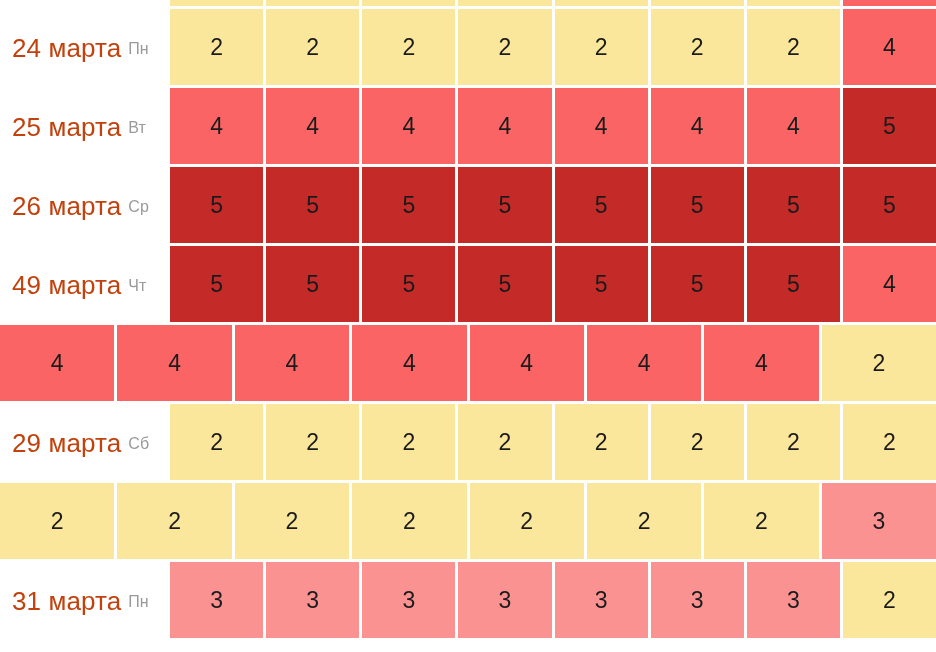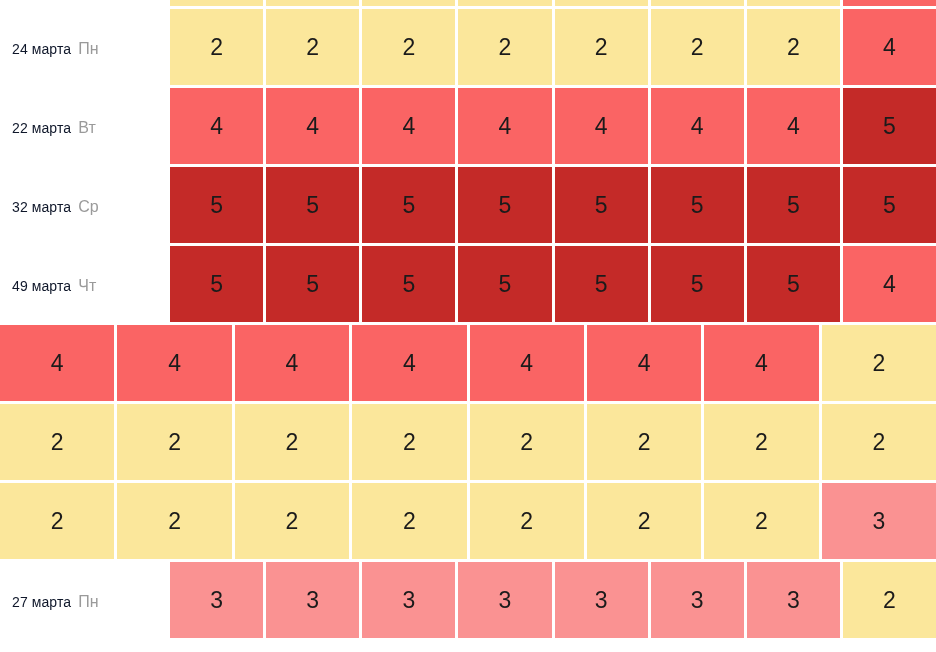--- a/index.html
+++ b/index.html
@@ -41,22 +41,22 @@
     box-sizing: border-box;
     display: flex;
     align-items: center;
     justify-content: flex-start;
     padding-left: 12px;
     white-space: nowrap;
     background: #ffffff;
   }
 
   .row-label .date {
-    font-size: 14px;
-    color: #0f172a;
+    font-size: 26px;
+    color: #c2410c;
     letter-spacing: 0.1px;
   }
 
   .row-label .dow {
     font-size: 16px;
     color: #9a9a9a;
     margin-left: 7px;
     letter-spacing: 0.1px;
   }
 
@@ -109,37 +109,37 @@
           <div class="cell" style="background-color: rgb(251, 231, 155);">2</div>
           <div class="cell" style="background-color: rgb(251, 231, 155);">2</div>
           <div class="cell" style="background-color: rgb(251, 231, 155);">2</div>
           <div class="cell" style="background-color: rgb(251, 231, 155);">2</div>
           <div class="cell" style="background-color: rgb(251, 231, 155);">2</div>
           <div class="cell" style="background-color: rgb(250, 100, 100);">4</div>
         </div>
       </div>
       <div class="row">
         <div class="row-label">
-          <span class="date">22 марта</span>
+          <span class="date">25 марта</span>
           <span class="dow">Вт</span>
         </div>
         <div class="cells">
           <div class="cell" style="background-color: rgb(250, 100, 100);">4</div>
           <div class="cell" style="background-color: rgb(250, 100, 100);">4</div>
           <div class="cell" style="background-color: rgb(250, 100, 100);">4</div>
           <div class="cell" style="background-color: rgb(250, 100, 100);">4</div>
           <div class="cell" style="background-color: rgb(250, 100, 100);">4</div>
           <div class="cell" style="background-color: rgb(250, 100, 100);">4</div>
           <div class="cell" style="background-color: rgb(250, 100, 100);">4</div>
           <div class="cell" style="background-color: rgb(196, 42, 40);">5</div>
         </div>
       </div>
       <div class="row">
         <div class="row-label">
-          <span class="date">32 марта</span>
+          <span class="date">26 марта</span>
           <span class="dow">Ср</span>
         </div>
         <div class="cells">
           <div class="cell" style="background-color: rgb(196, 42, 40);">5</div>
           <div class="cell" style="background-color: rgb(196, 42, 40);">5</div>
           <div class="cell" style="background-color: rgb(196, 42, 40);">5</div>
           <div class="cell" style="background-color: rgb(196, 42, 40);">5</div>
           <div class="cell" style="background-color: rgb(196, 42, 40);">5</div>
           <div class="cell" style="background-color: rgb(196, 42, 40);">5</div>
           <div class="cell" style="background-color: rgb(196, 42, 40);">5</div>
@@ -168,46 +168,50 @@
           <div class="cell" style="background-color: rgb(250, 100, 100);">4</div>
           <div class="cell" style="background-color: rgb(250, 100, 100);">4</div>
           <div class="cell" style="background-color: rgb(250, 100, 100);">4</div>
           <div class="cell" style="background-color: rgb(250, 100, 100);">4</div>
           <div class="cell" style="background-color: rgb(250, 100, 100);">4</div>
           <div class="cell" style="background-color: rgb(250, 100, 100);">4</div>
           <div class="cell" style="background-color: rgb(251, 231, 155);">2</div>
         </div>
       </div>
       <div class="row">
-        <div class="cells">
-          <div class="cell" style="background-color: rgb(251, 231, 155);">2</div>
-          <div class="cell" style="background-color: rgb(251, 231, 155);">2</div>
-          <div class="cell" style="background-color: rgb(251, 231, 155);">2</div>
-          <div class="cell" style="background-color: rgb(251, 231, 155);">2</div>
-          <div class="cell" style="background-color: rgb(251, 231, 155);">2</div>
-          <div class="cell" style="background-color: rgb(251, 231, 155);">2</div>
-          <div class="cell" style="background-color: rgb(251, 231, 155);">2</div>
-          <div class="cell" style="background-color: rgb(251, 231, 155);">2</div>
-        </div>
-      </div>
-      <div class="row">
-        <div class="cells">
-          <div class="cell" style="background-color: rgb(251, 231, 155);">2</div>
-          <div class="cell" style="background-color: rgb(251, 231, 155);">2</div>
-          <div class="cell" style="background-color: rgb(251, 231, 155);">2</div>
-          <div class="cell" style="background-color: rgb(251, 231, 155);">2</div>
-          <div class="cell" style="background-color: rgb(251, 231, 155);">2</div>
-          <div class="cell" style="background-color: rgb(251, 231, 155);">2</div>
-          <div class="cell" style="background-color: rgb(251, 231, 155);">2</div>
-          <div class="cell" style="background-color: rgb(250, 146, 146);">3</div>
-        </div>
-      </div>
-      <div class="row">
-        <div class="row-label">
-          <span class="date">27 марта</span>
+        <div class="row-label">
+          <span class="date">29 марта</span>
+          <span class="dow">Сб</span>
+        </div>
+        <div class="cells">
+          <div class="cell" style="background-color: rgb(251, 231, 155);">2</div>
+          <div class="cell" style="background-color: rgb(251, 231, 155);">2</div>
+          <div class="cell" style="background-color: rgb(251, 231, 155);">2</div>
+          <div class="cell" style="background-color: rgb(251, 231, 155);">2</div>
+          <div class="cell" style="background-color: rgb(251, 231, 155);">2</div>
+          <div class="cell" style="background-color: rgb(251, 231, 155);">2</div>
+          <div class="cell" style="background-color: rgb(251, 231, 155);">2</div>
+          <div class="cell" style="background-color: rgb(251, 231, 155);">2</div>
+        </div>
+      </div>
+      <div class="row">
+        <div class="cells">
+          <div class="cell" style="background-color: rgb(251, 231, 155);">2</div>
+          <div class="cell" style="background-color: rgb(251, 231, 155);">2</div>
+          <div class="cell" style="background-color: rgb(251, 231, 155);">2</div>
+          <div class="cell" style="background-color: rgb(251, 231, 155);">2</div>
+          <div class="cell" style="background-color: rgb(251, 231, 155);">2</div>
+          <div class="cell" style="background-color: rgb(251, 231, 155);">2</div>
+          <div class="cell" style="background-color: rgb(251, 231, 155);">2</div>
+          <div class="cell" style="background-color: rgb(250, 146, 146);">3</div>
+        </div>
+      </div>
+      <div class="row">
+        <div class="row-label">
+          <span class="date">31 марта</span>
           <span class="dow">Пн</span>
         </div>
         <div class="cells">
           <div class="cell" style="background-color: rgb(250, 146, 146);">3</div>
           <div class="cell" style="background-color: rgb(250, 146, 146);">3</div>
           <div class="cell" style="background-color: rgb(250, 146, 146);">3</div>
           <div class="cell" style="background-color: rgb(250, 146, 146);">3</div>
           <div class="cell" style="background-color: rgb(250, 146, 146);">3</div>
           <div class="cell" style="background-color: rgb(250, 146, 146);">3</div>
           <div class="cell" style="background-color: rgb(250, 146, 146);">3</div>

